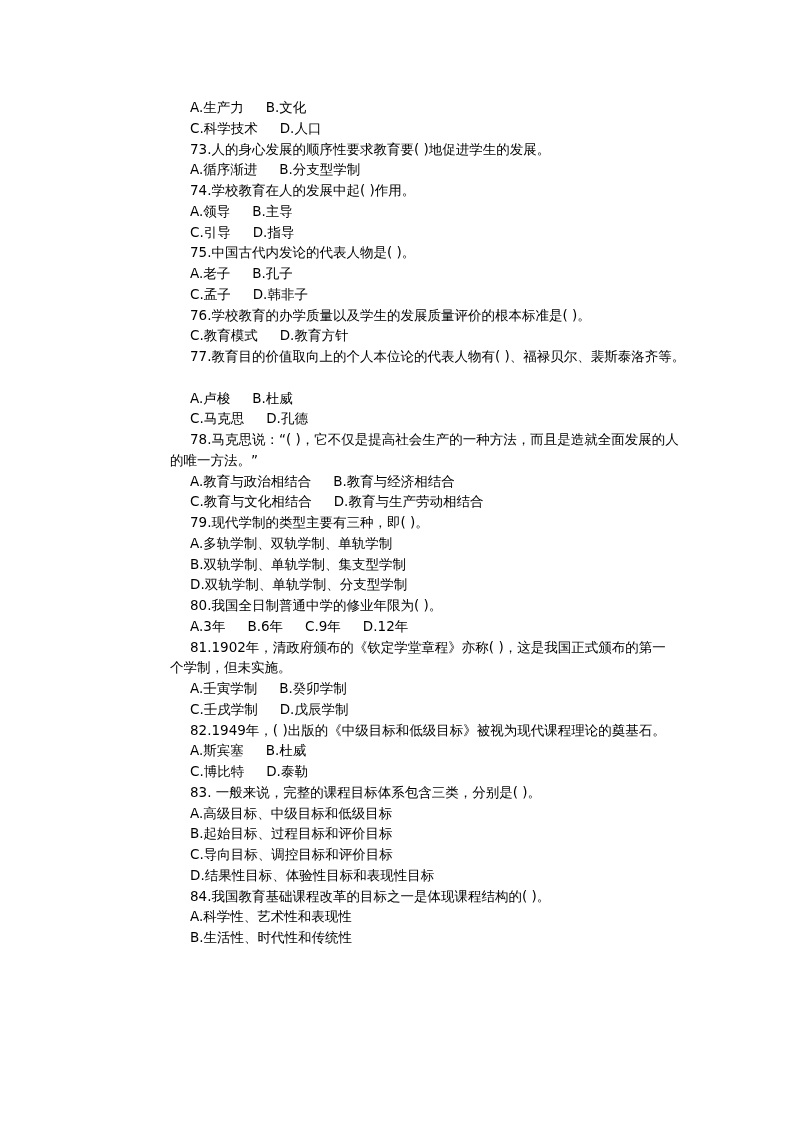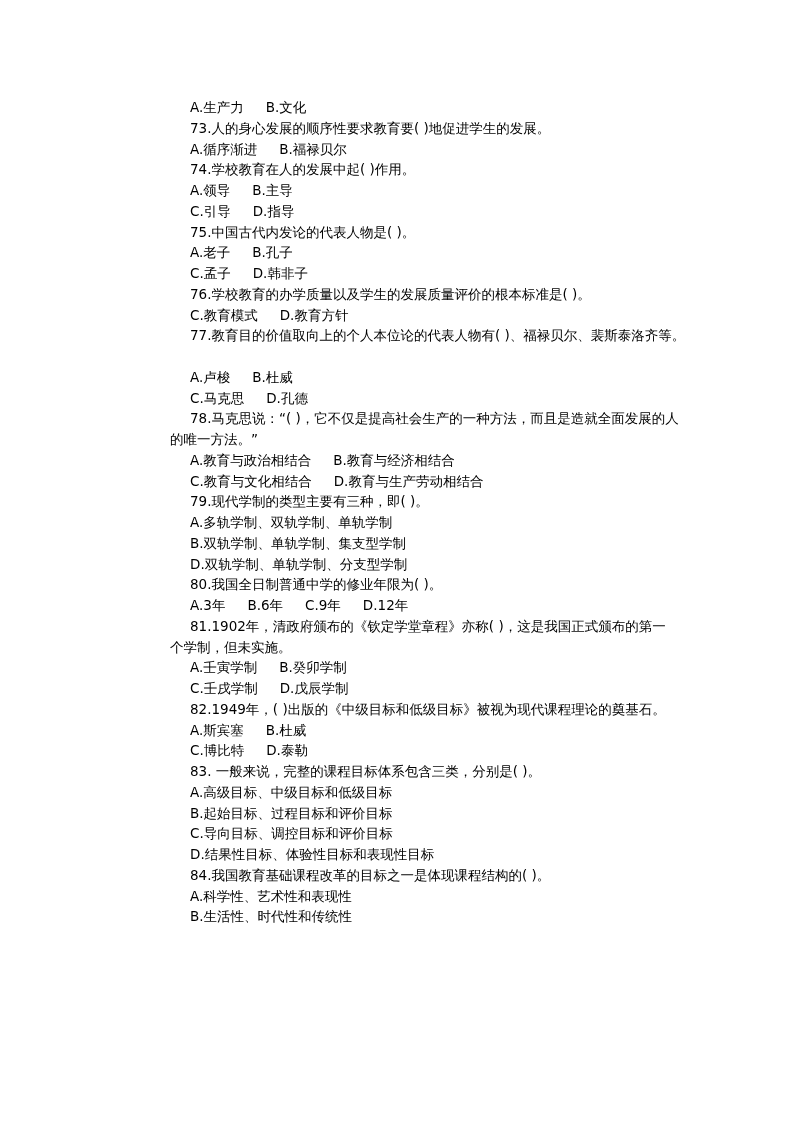--- a/index.html
+++ b/index.html
@@ -11,22 +11,23 @@
   .cont { padding-left: 8px; }
   .blank { height: 20.75px; }
   .opt { display: inline-block; }
   .gap { display: inline-block; width: 22px; }
 </style>
 </head>
 <body>
 
 <div class="page" id="doc">
     <div class="line ind"><span class="opt">A.生产力</span><span class="gap"></span><span class="opt">B.文化</span></div>
+    <div class="line ind"><span class="opt">C.科学技术</span><span class="gap"></span><span class="opt">D.人口</span></div>
     <div class="line ind">73.人的身心发展的顺序性要求教育要(   )地促进学生的发展。</div>
-    <div class="line ind"><span class="opt">A.循序渐进</span><span class="gap"></span><span class="opt">B.福禄贝尔</span></div>
+    <div class="line ind"><span class="opt">A.循序渐进</span><span class="gap"></span><span class="opt">B.分支型学制</span></div>
     <div class="line ind">74.学校教育在人的发展中起(      )作用。</div>
     <div class="line ind"><span class="opt">A.领导</span><span class="gap"></span><span class="opt">B.主导</span></div>
     <div class="line ind"><span class="opt">C.引导</span><span class="gap"></span><span class="opt">D.指导</span></div>
     <div class="line ind">75.中国古代内发论的代表人物是(      )。</div>
     <div class="line ind"><span class="opt">A.老子</span><span class="gap"></span><span class="opt">B.孔子</span></div>
     <div class="line ind"><span class="opt">C.孟子</span><span class="gap"></span><span class="opt">D.韩非子</span></div>
     <div class="line ind">76.学校教育的办学质量以及学生的发展质量评价的根本标准是(      )。</div>
     <div class="line ind"><span class="opt">C.教育模式</span><span class="gap"></span><span class="opt">D.教育方针</span></div>
     <div class="line ind">77.教育目的价值取向上的个人本位论的代表人物有(      )、福禄贝尔、裴斯泰洛齐等。</div>
     <div class="blank"></div>

